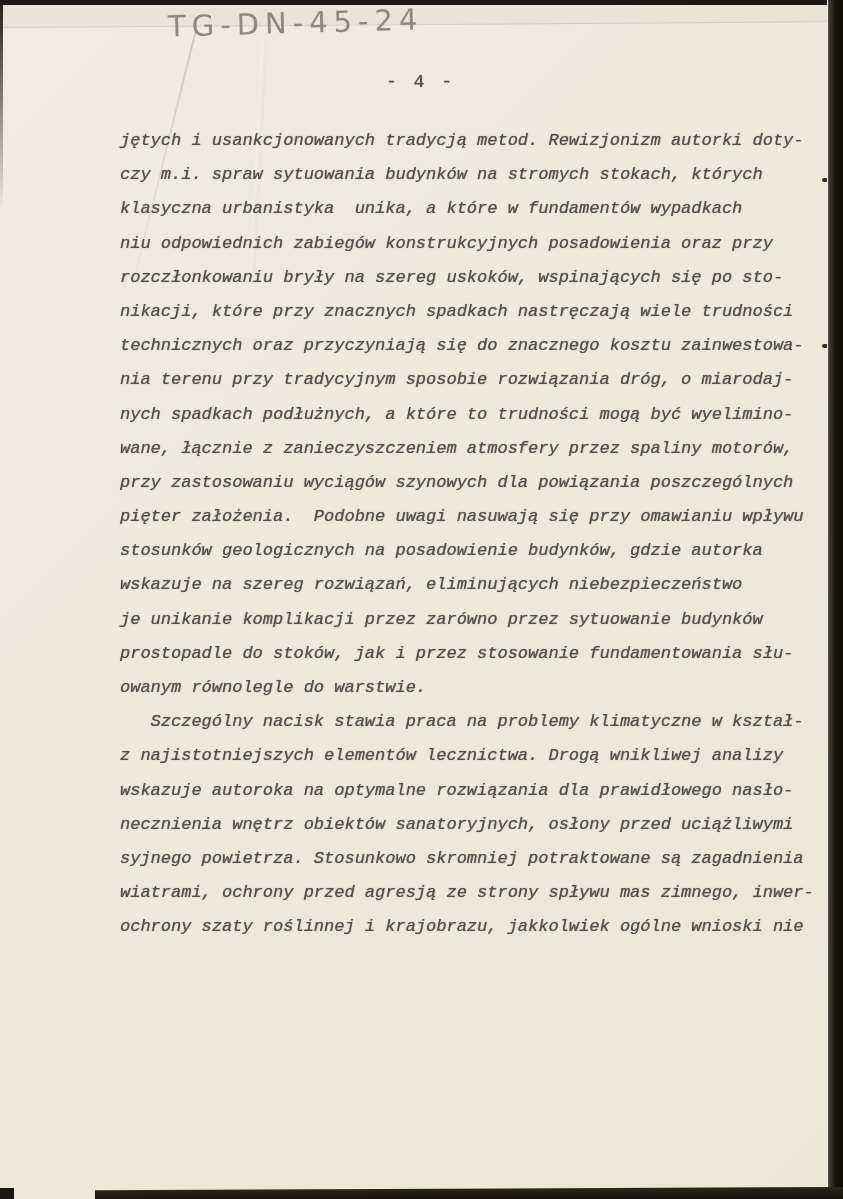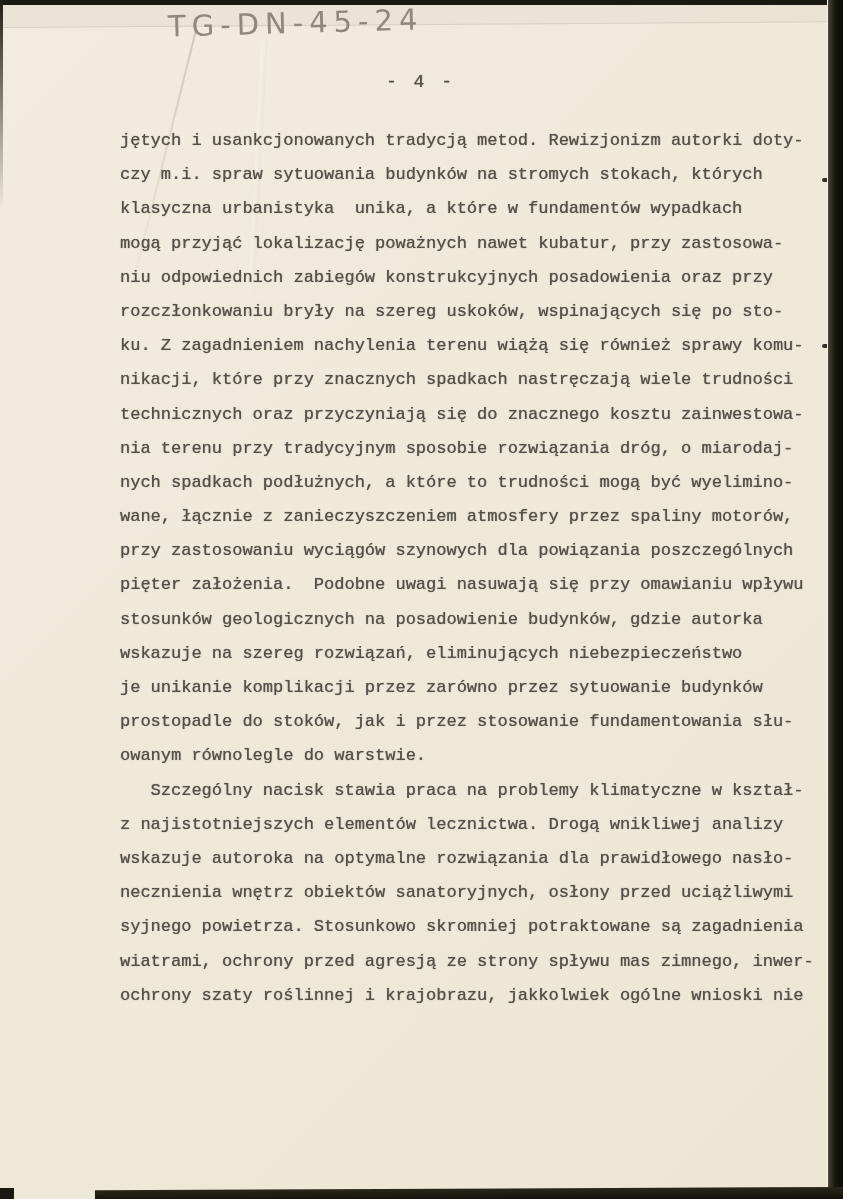--- a/index.html
+++ b/index.html
@@ -123,20 +123,21 @@
   .body-text {
     position: absolute;
     top: 124px; left: 120px;
     width: 710px;
     font-size: 17px;
     line-height: 34.2px;
   }
   .body-line {
     white-space: pre;
     height: 34.2px;
+    font-style: italic;
   }
 </style>
 </head>
 <body>
 
 <div class="viewport">
   <div class="paper">
 
     <div class="underpage-top"></div>
     <div class="edge-top"></div>
@@ -145,24 +146,22 @@
     <div class="crease-vertical"></div>
 
     <div class="handwritten">TG-DN-45-24</div>
 
     <div class="page-number typewriter">- 4 -</div>
 
     <div class="body-text typewriter">
         <div class="body-line">jętych i usankcjonowanych tradycją metod. Rewizjonizm autorki doty-</div>
         <div class="body-line">czy m.i. spraw sytuowania budynków na stromych stokach, których</div>
         <div class="body-line">klasyczna urbanistyka  unika, a które w fundamentów wypadkach</div>
-        <div class="body-line">mogą przyjąć lokalizację poważnych nawet kubatur, przy zastosowa-</div>
         <div class="body-line">niu odpowiednich zabiegów konstrukcyjnych posadowienia oraz przy</div>
         <div class="body-line">rozczłonkowaniu bryły na szereg uskoków, wspinających się po sto-</div>
-        <div class="body-line">ku. Z zagadnieniem nachylenia terenu wiążą się również sprawy komu-</div>
         <div class="body-line">nikacji, które przy znacznych spadkach nastręczają wiele trudności</div>
         <div class="body-line">technicznych oraz przyczyniają się do znacznego kosztu zainwestowa-</div>
         <div class="body-line">nia terenu przy tradycyjnym sposobie rozwiązania dróg, o miarodaj-</div>
         <div class="body-line">nych spadkach podłużnych, a które to trudności mogą być wyelimino-</div>
         <div class="body-line">wane, łącznie z zanieczyszczeniem atmosfery przez spaliny motorów,</div>
         <div class="body-line">przy zastosowaniu wyciągów szynowych dla powiązania poszczególnych</div>
         <div class="body-line">pięter założenia.  Podobne uwagi nasuwają się przy omawianiu wpływu</div>
         <div class="body-line">stosunków geologicznych na posadowienie budynków, gdzie autorka</div>
         <div class="body-line">wskazuje na szereg rozwiązań, eliminujących niebezpieczeństwo</div>
         <div class="body-line">je unikanie komplikacji przez zarówno przez sytuowanie budynków</div>

